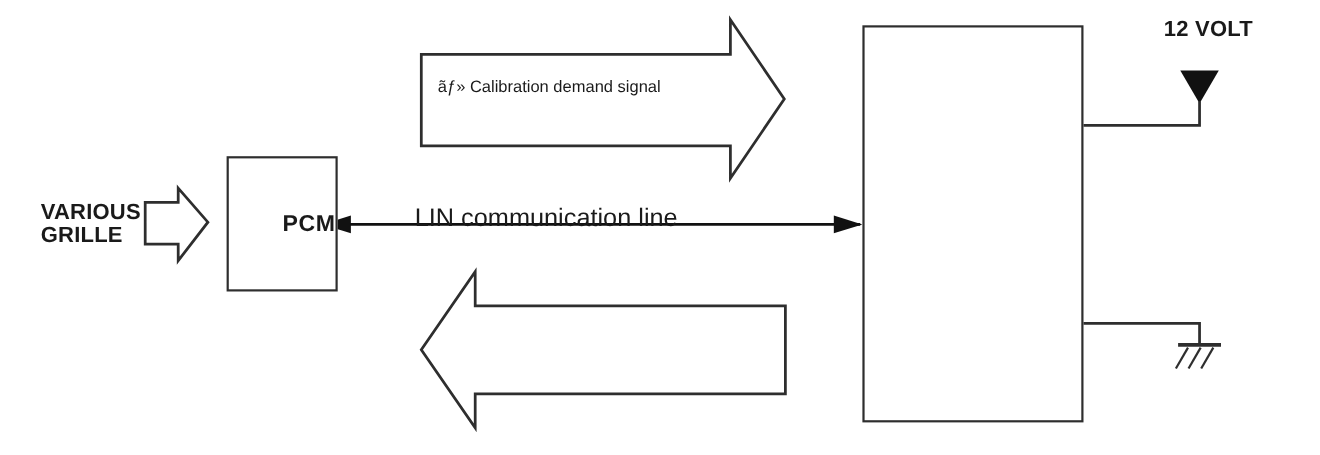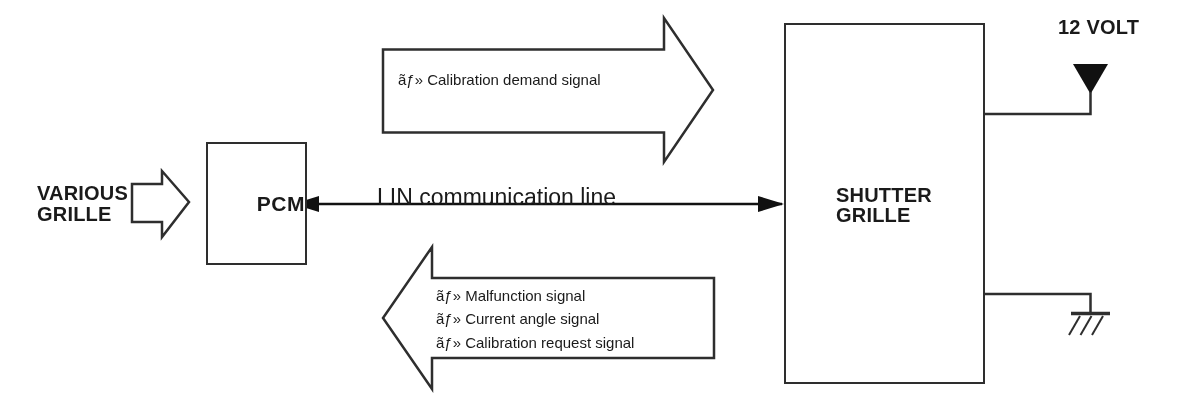--- a/index.html
+++ b/index.html
@@ -98,29 +98,20 @@
   <div class="node-box pcm-box">
     <span class="pcm-label">PCM</span>
   </div>
 
   <div class="arrow-text top-arrow-text">
     <span class="line">ãƒ» Calibration demand signal</span>
   </div>
 
   <div class="lin-label">LIN communication line</div>
 
-  <div class="arrow-text bottom-arrow-text">
-    <span class="line">ãƒ» Malfunction signal</span>
-    <span class="line">ãƒ» Current angle signal</span>
-    <span class="line">ãƒ» Calibration request signal</span>
-  </div>
 
   <div class="node-box grille-box"></div>
-  <div class="abs bold-label grille-label">
-    <span class="line">SHUTTER</span>
-    <span class="line">GRILLE</span>
-  </div>
 
   <div class="abs bold-label battery-label">
     <span class="line">12 VOLT</span>
   </div>
 
 </div>
 
 </body></html>

